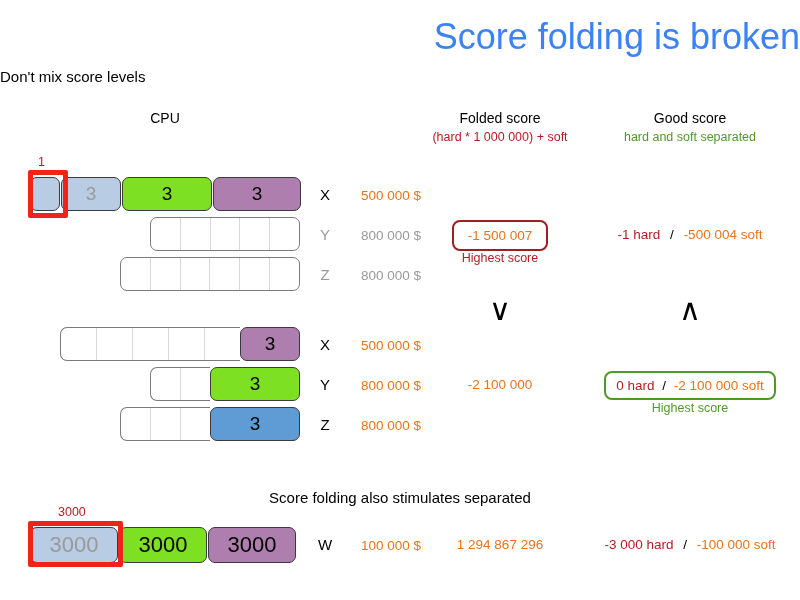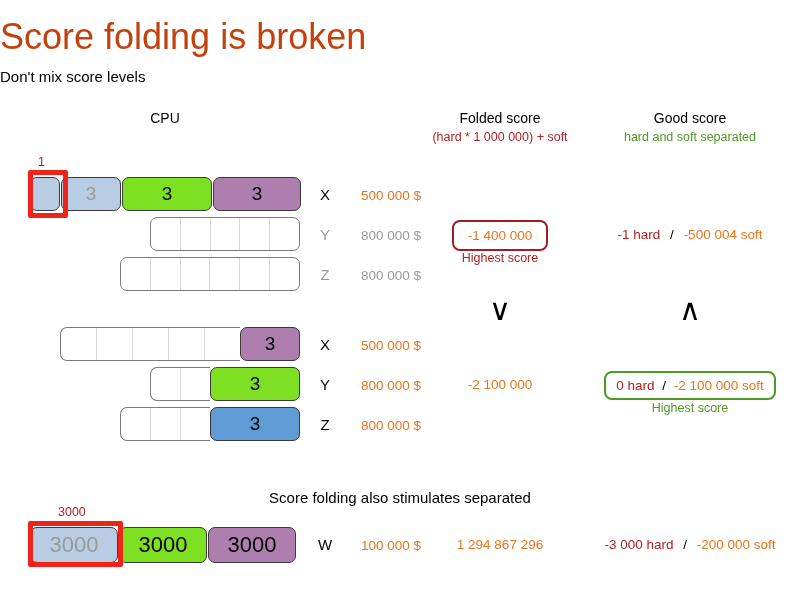--- a/index.html
+++ b/index.html
@@ -14,23 +14,23 @@
     position: relative;
     font-family: "Liberation Sans", sans-serif;
     color: #000000;
     overflow: hidden;
   }
   .abs { position: absolute; }
 
   
   #main-title {
     top: 16px; left: 0; width: 800px;
-    text-align: left;
+    text-align: right;
     font-size: 36px;
-    color: #c2410c;
+    color: #3b82f6;
     letter-spacing: 0px;
   }
   #subtitle {
     top: 68px; left: 0; width: 785px;
     text-align: left;
     font-size: 15px;
     color: #000;
   }
 
   
@@ -212,21 +212,21 @@
         <i></i>
         <i></i>
         <i></i>
       </div>
     </div>
   </div>
 <div class="abs row-letter letter-inactive" style="top:266px;left:315px;">Z</div>
 <div class="abs row-money inactive" style="top:268px;left:350px;">800 000 $</div>
 
 <div class="abs" style="top:220px;left:390px;width:220px;text-align:center;">
-  <span class="highlight-red" style="font-size:13.5px;color:#E8741C;">-1 400 000</span>
+  <span class="highlight-red" style="font-size:13.5px;color:#E8741C;">-1 500 007</span>
 </div>
 <div class="abs caption-red" style="top:251px;left:390px;width:220px;">Highest score</div>
 
 <div class="abs score-good" style="top:227px;left:595px;">
   <span class="hard">-1 hard</span>
   <span class="slash" style="margin:0 6px;">/</span>
   <span class="soft">-500 004 soft</span>
 </div>
 
 <div class="abs compare-glyph" style="top:292px;left:390px;width:220px;">∨</div>
@@ -295,14 +295,14 @@
 <div class="abs overflow-box" id="ov-overflow-box" style="top:521px;left:28px;width:95px;height:46px;"></div>
 
 <div class="abs row-letter letter-active" style="top:536px;left:315px;">W</div>
 <div class="abs row-money active" style="top:538px;left:350px;">100 000 $</div>
 
 <div class="abs score-folded" style="top:537px;left:390px;">1 294 867 296</div>
 
 <div class="abs score-good" style="top:537px;left:595px;">
   <span class="hard">-3 000 hard</span>
   <span class="slash" style="margin:0 6px;">/</span>
-  <span class="soft">-200 000 soft</span>
+  <span class="soft">-100 000 soft</span>
 </div>
 
 </body></html>

